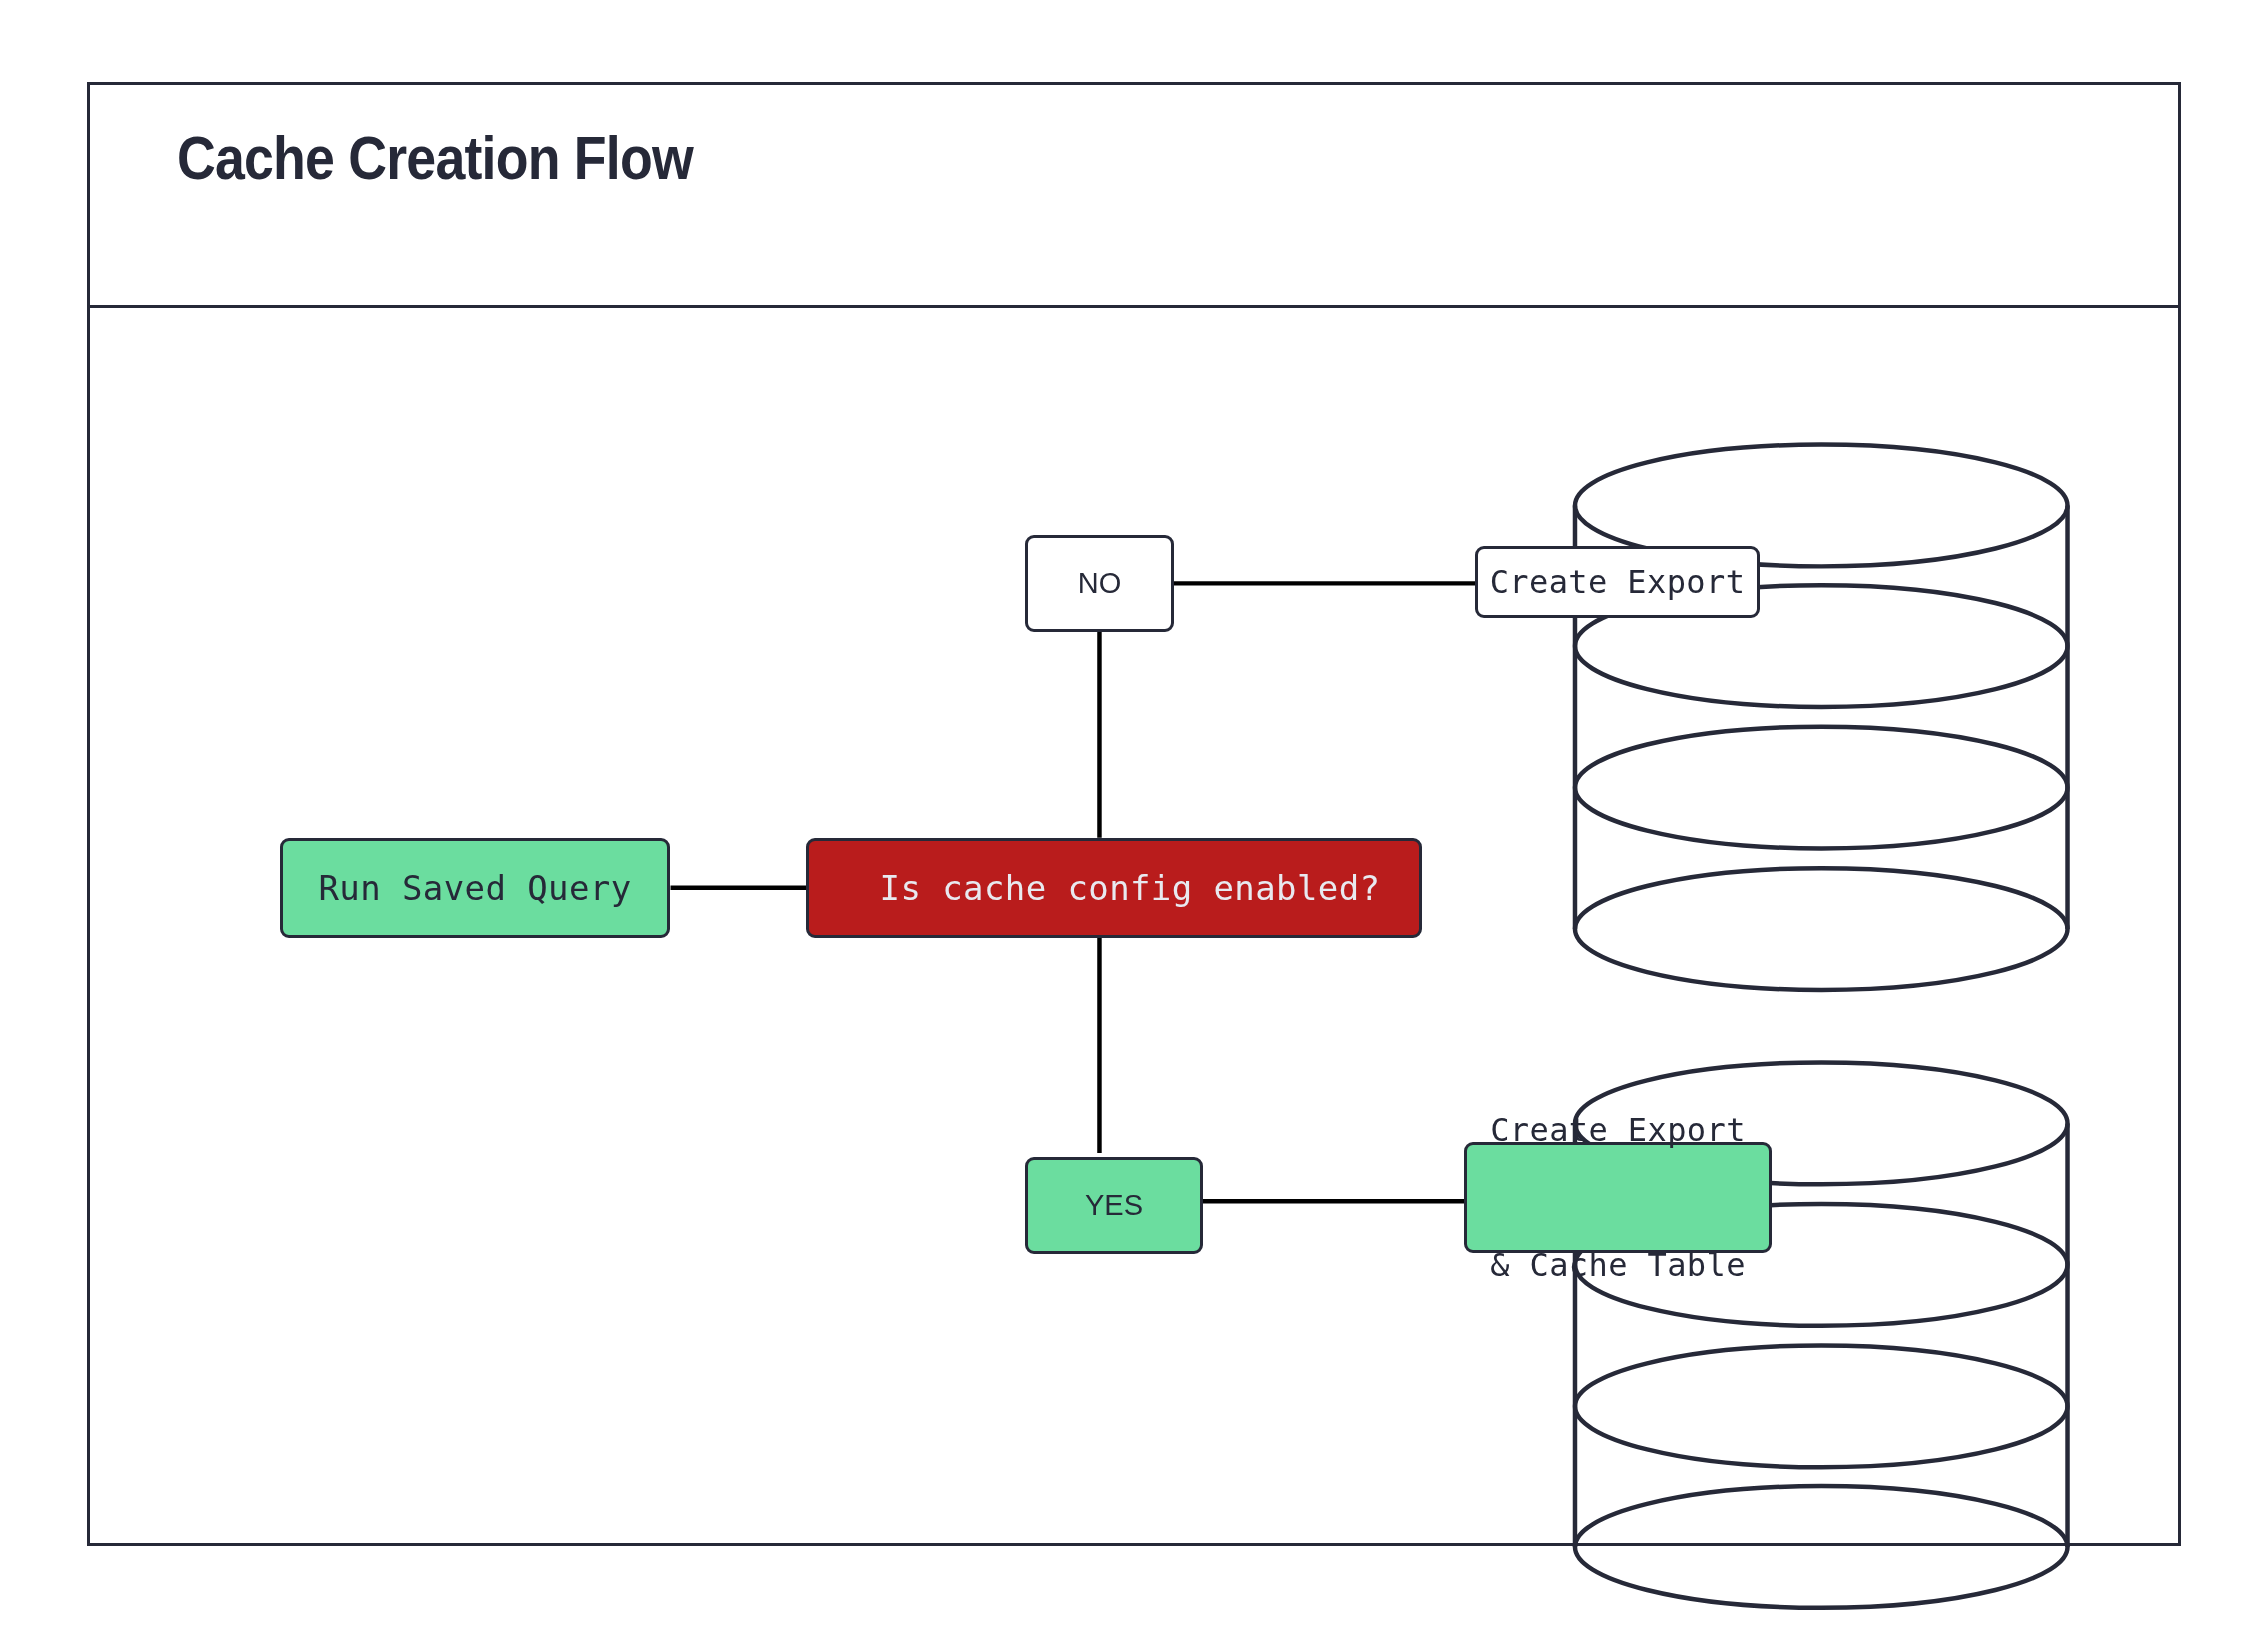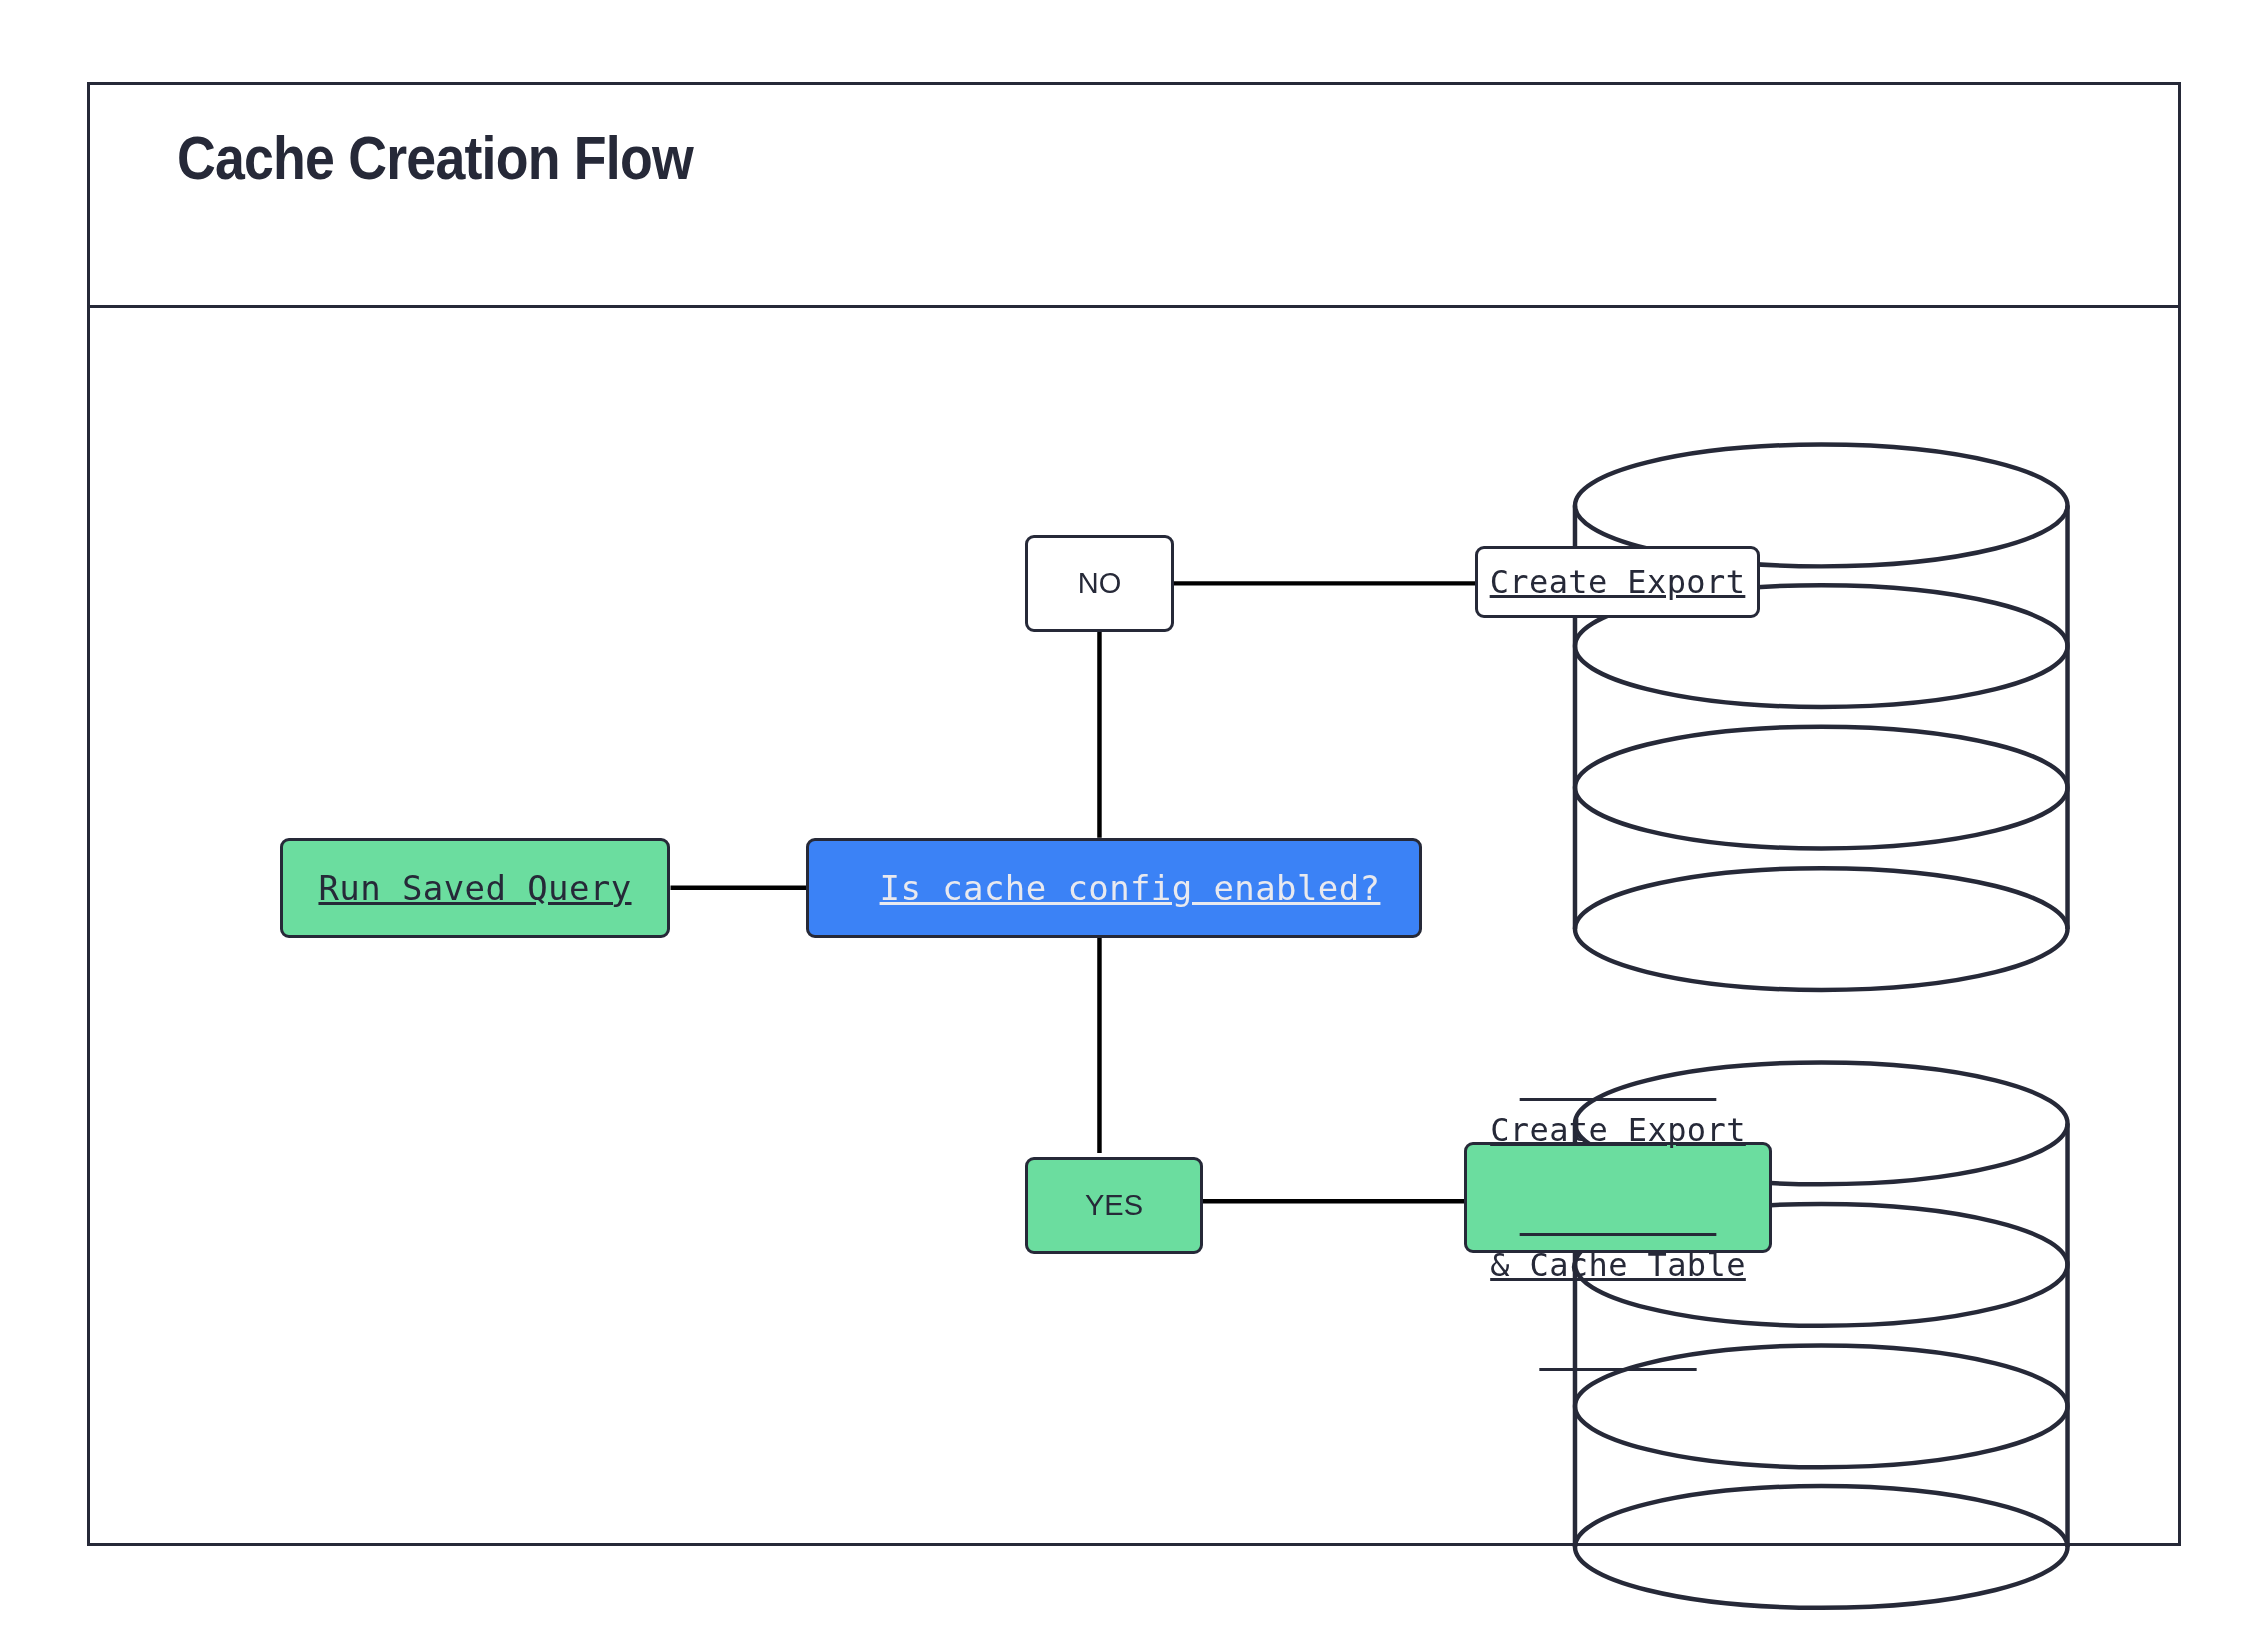--- a/index.html
+++ b/index.html
@@ -88,33 +88,32 @@
     border-radius: 9px;
     text-align: center;
     white-space: pre;
   }
 
   .node.mono {
     font-family: "DejaVu Sans Mono", "Liberation Mono", monospace;
     font-size: 34px;
     line-height: 41px;
     letter-spacing: 0.4px;
-    text-decoration: underline;
   }
 
   .node.sans {
     font-family: "Liberation Sans", sans-serif;
     font-size: 29px;
     line-height: 39px;
     font-weight: normal;
   }
 
   .fill-green  { background: #6BDD9F; color: #262938; }
   .fill-white  { background: #ffffff; color: #262938; }
-  .fill-dark   { background: #3b82f6; color: #e8e9ef; border-color: #262938; padding-left: 32px; }
+  .fill-dark   { background: #b91c1c; color: #e8e9ef; border-color: #262938; padding-left: 32px; }
 
   
   #node-run-saved-query { left: 190px;  top: 577px; width: 390px;  height: 100px; }
   #node-decision        { left: 716px;  top: 577px; width: 616px;  height: 100px; }
   #node-no              { left: 935px; top: 274px; width: 149px;  height: 97px; }
   #node-yes            { left: 935px; top: 896px; width: 178px;  height: 97px; }
 
   
   #label-create-export {
     left: 1385px; top: 285px; width: 285px; height: 72px;

